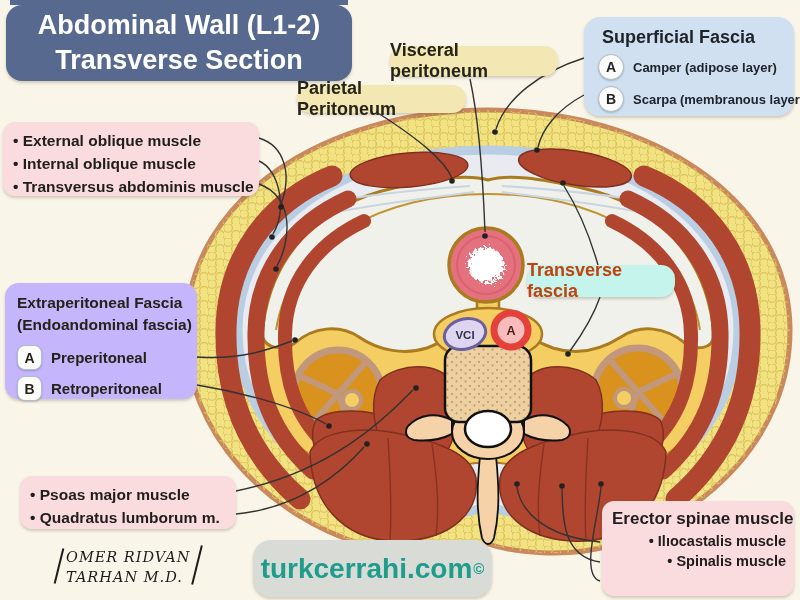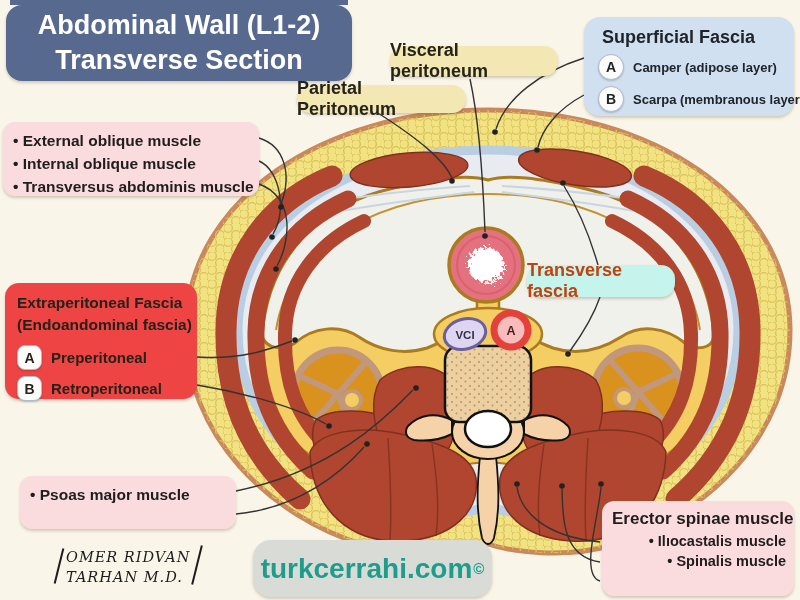--- a/index.html
+++ b/index.html
@@ -24,21 +24,21 @@
   
   .bluebox{background:#d0e0f1;border-radius:16px;padding:8px 12px 6px 14px;color:#20242a;}
   .bluebox .bb-title{font-size:18px;font-weight:bold;margin:2px 0 6px 4px;}
   .badge-row{display:flex;align-items:center;margin:6px 0;}
   .badge{width:24px;height:24px;border-radius:50%;background:#fbfbfa;border:1px solid #aebdcc;
          box-shadow:0 1px 2px rgba(0,0,0,.2);display:flex;align-items:center;justify-content:center;
          font-weight:bold;font-size:14px;flex:0 0 auto;}
   .badge.sq{border-radius:8px;width:23px;height:23px;}
   .badge-row .bt{font-size:13px;font-weight:bold;margin-left:9px;white-space:nowrap;}
   
-  .yellowbox{background:#ef4444;border-radius:14px;padding:9px 8px 8px 12px;color:#262219;}
+  .yellowbox{background:#c4b5fd;border-radius:14px;padding:9px 8px 8px 12px;color:#262219;}
   .yellowbox .yb-title{font-size:15.5px;font-weight:bold;line-height:22px;white-space:nowrap;}
   .yellowbox .badge-row .bt{font-size:15px;}
   
   .erector{padding:6px 8px 6px 10px;}
   .erector .er-title{font-size:17px;font-weight:bold;white-space:nowrap;margin:2px 0 3px 0;}
   .erector ul{padding:0 0 0 10px;margin:0;}
   .erector li{font-size:14.5px;line-height:19.5px;}
   
   .sig{left:66px;top:547px;width:130px;color:#1c1c1c;font-family:"DejaVu Serif",serif;
        font-style:italic;font-size:14.5px;line-height:20px;letter-spacing:1px;white-space:nowrap;}
@@ -262,20 +262,21 @@
       <div class="badge sq">B</div>
       <div class="bt">Retroperitoneal</div>
     </div>
   </div>
 
   <div class="box pill cyan shadow" style="left:527px;top:265px;width:148px;height:32px;">Transverse fascia</div>
 
   <div class="box pinkbox shadow" style="left:20px;top:476px;width:216px;height:53px;">
     <ul>
       <li>Psoas major muscle</li>
+      <li>Quadratus lumborum m.</li>
     </ul>
   </div>
 
   <div class="box pinkbox erector shadow" style="left:602px;top:501px;width:192px;height:95px;text-align:right;">
     <div class="er-title">Erector spinae muscle</div>
     <ul>
       <li>Ilıocastalis muscle</li>
       <li>Spinalis muscle</li>
     </ul>
   </div>

